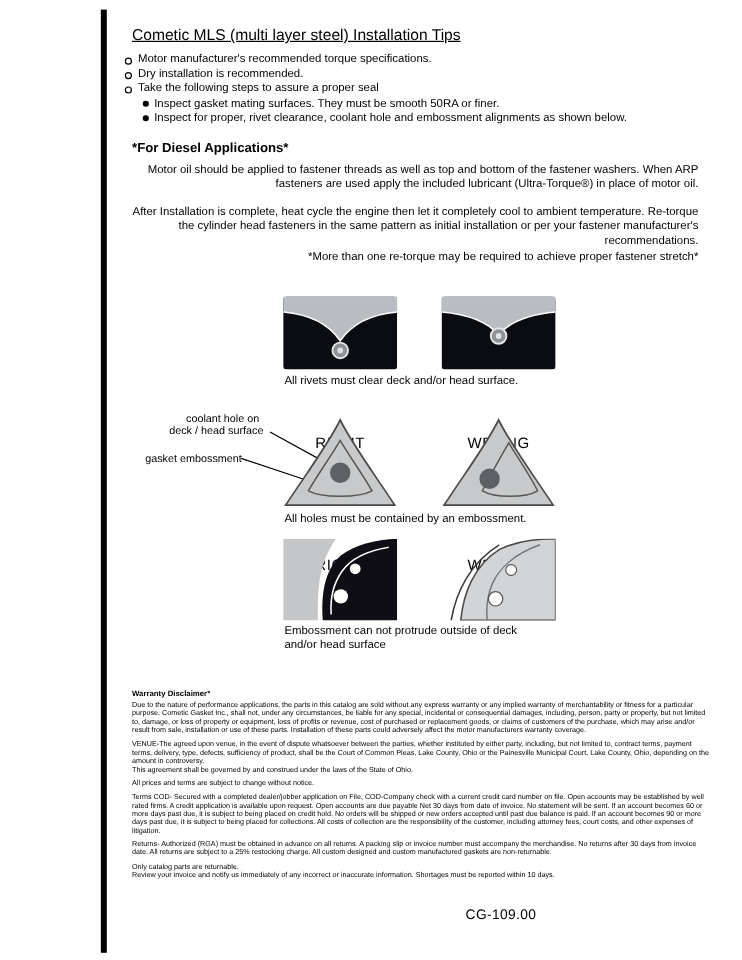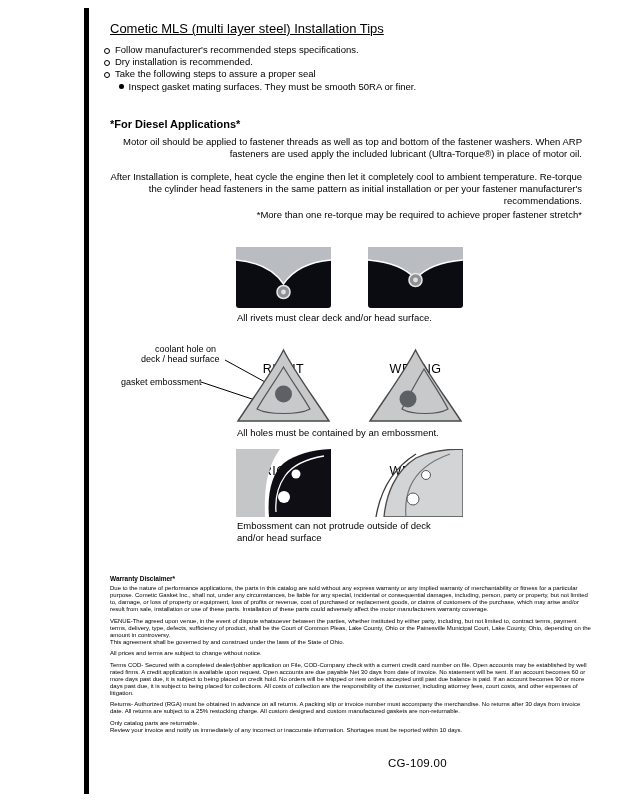--- a/index.html
+++ b/index.html
@@ -32,33 +32,37 @@
 </head>
 <body>
 
 <div class="left-rule"></div>
 
 <div class="title">Cometic MLS (multi layer steel) Installation Tips</div>
 
 <div class="bullets">
   <div class="bullet">
     <span class="b-open"></span>
-    <span>Follow manufacturer's recommended steps specifications.</span>
+    <span>Motor manufacturer's recommended torque specifications.</span>
   </div>
   <div class="bullet">
     <span class="b-open"></span>
     <span>Dry installation is recommended.</span>
   </div>
   <div class="bullet">
     <span class="b-open"></span>
     <span>Take the following steps to assure a proper seal</span>
   </div>
   <div class="bullet sub">
     <span class="b-fill"></span>
     <span>Inspect gasket mating surfaces.  They must be smooth 50RA or finer.</span>
+  </div>
+  <div class="bullet sub">
+    <span class="b-fill"></span>
+    <span>Inspect for proper, rivet clearance, coolant hole and embossment alignments as shown below.</span>
   </div>
 </div>
 
 <div class="diesel-heading">*For Diesel Applications*</div>
 <div class="para p1">Motor oil should be applied to fastener threads as well as top and bottom of the fastener washers. When ARP fasteners are used apply the included lubricant (Ultra-Torque®) in place of motor oil.</div>
 <div class="para p2">After Installation is complete, heat cycle the engine then let it completely cool to ambient temperature. Re-torque the cylinder head fasteners in the same pattern as initial installation or per your fastener manufacturer's recommendations.</div>
 <div class="para note">*More than one re-torque may be required to achieve proper fastener stretch*</div>
 
 <div class="dlabel" style="left:236px;top:232px;">RIGHT</div>
 <div class="dlabel" style="left:368px;top:232px;">WRONG</div>

